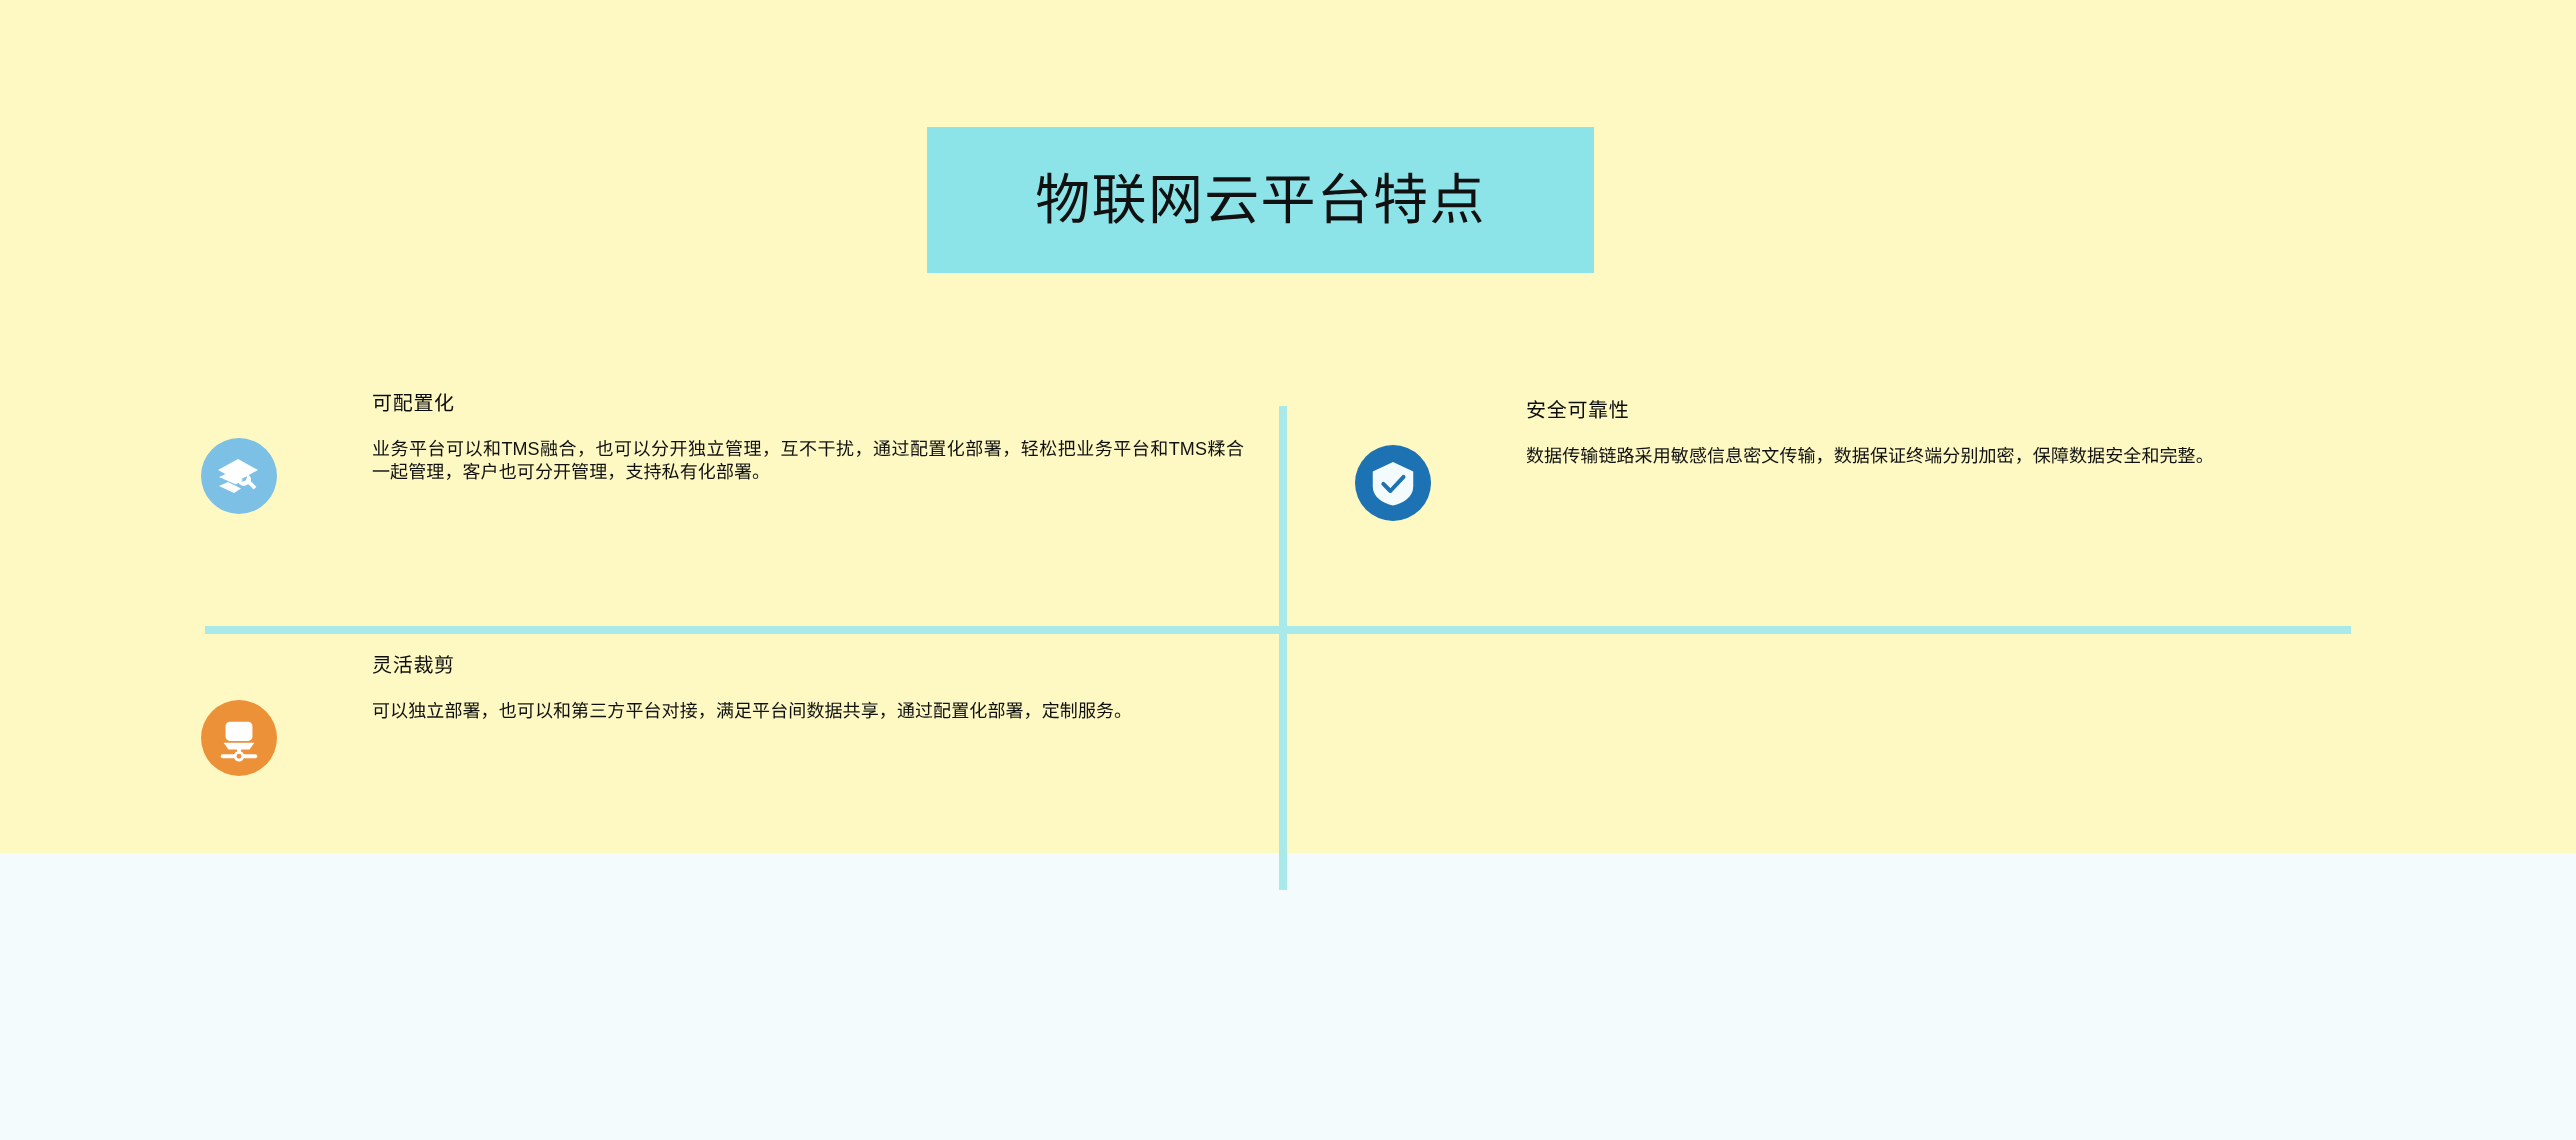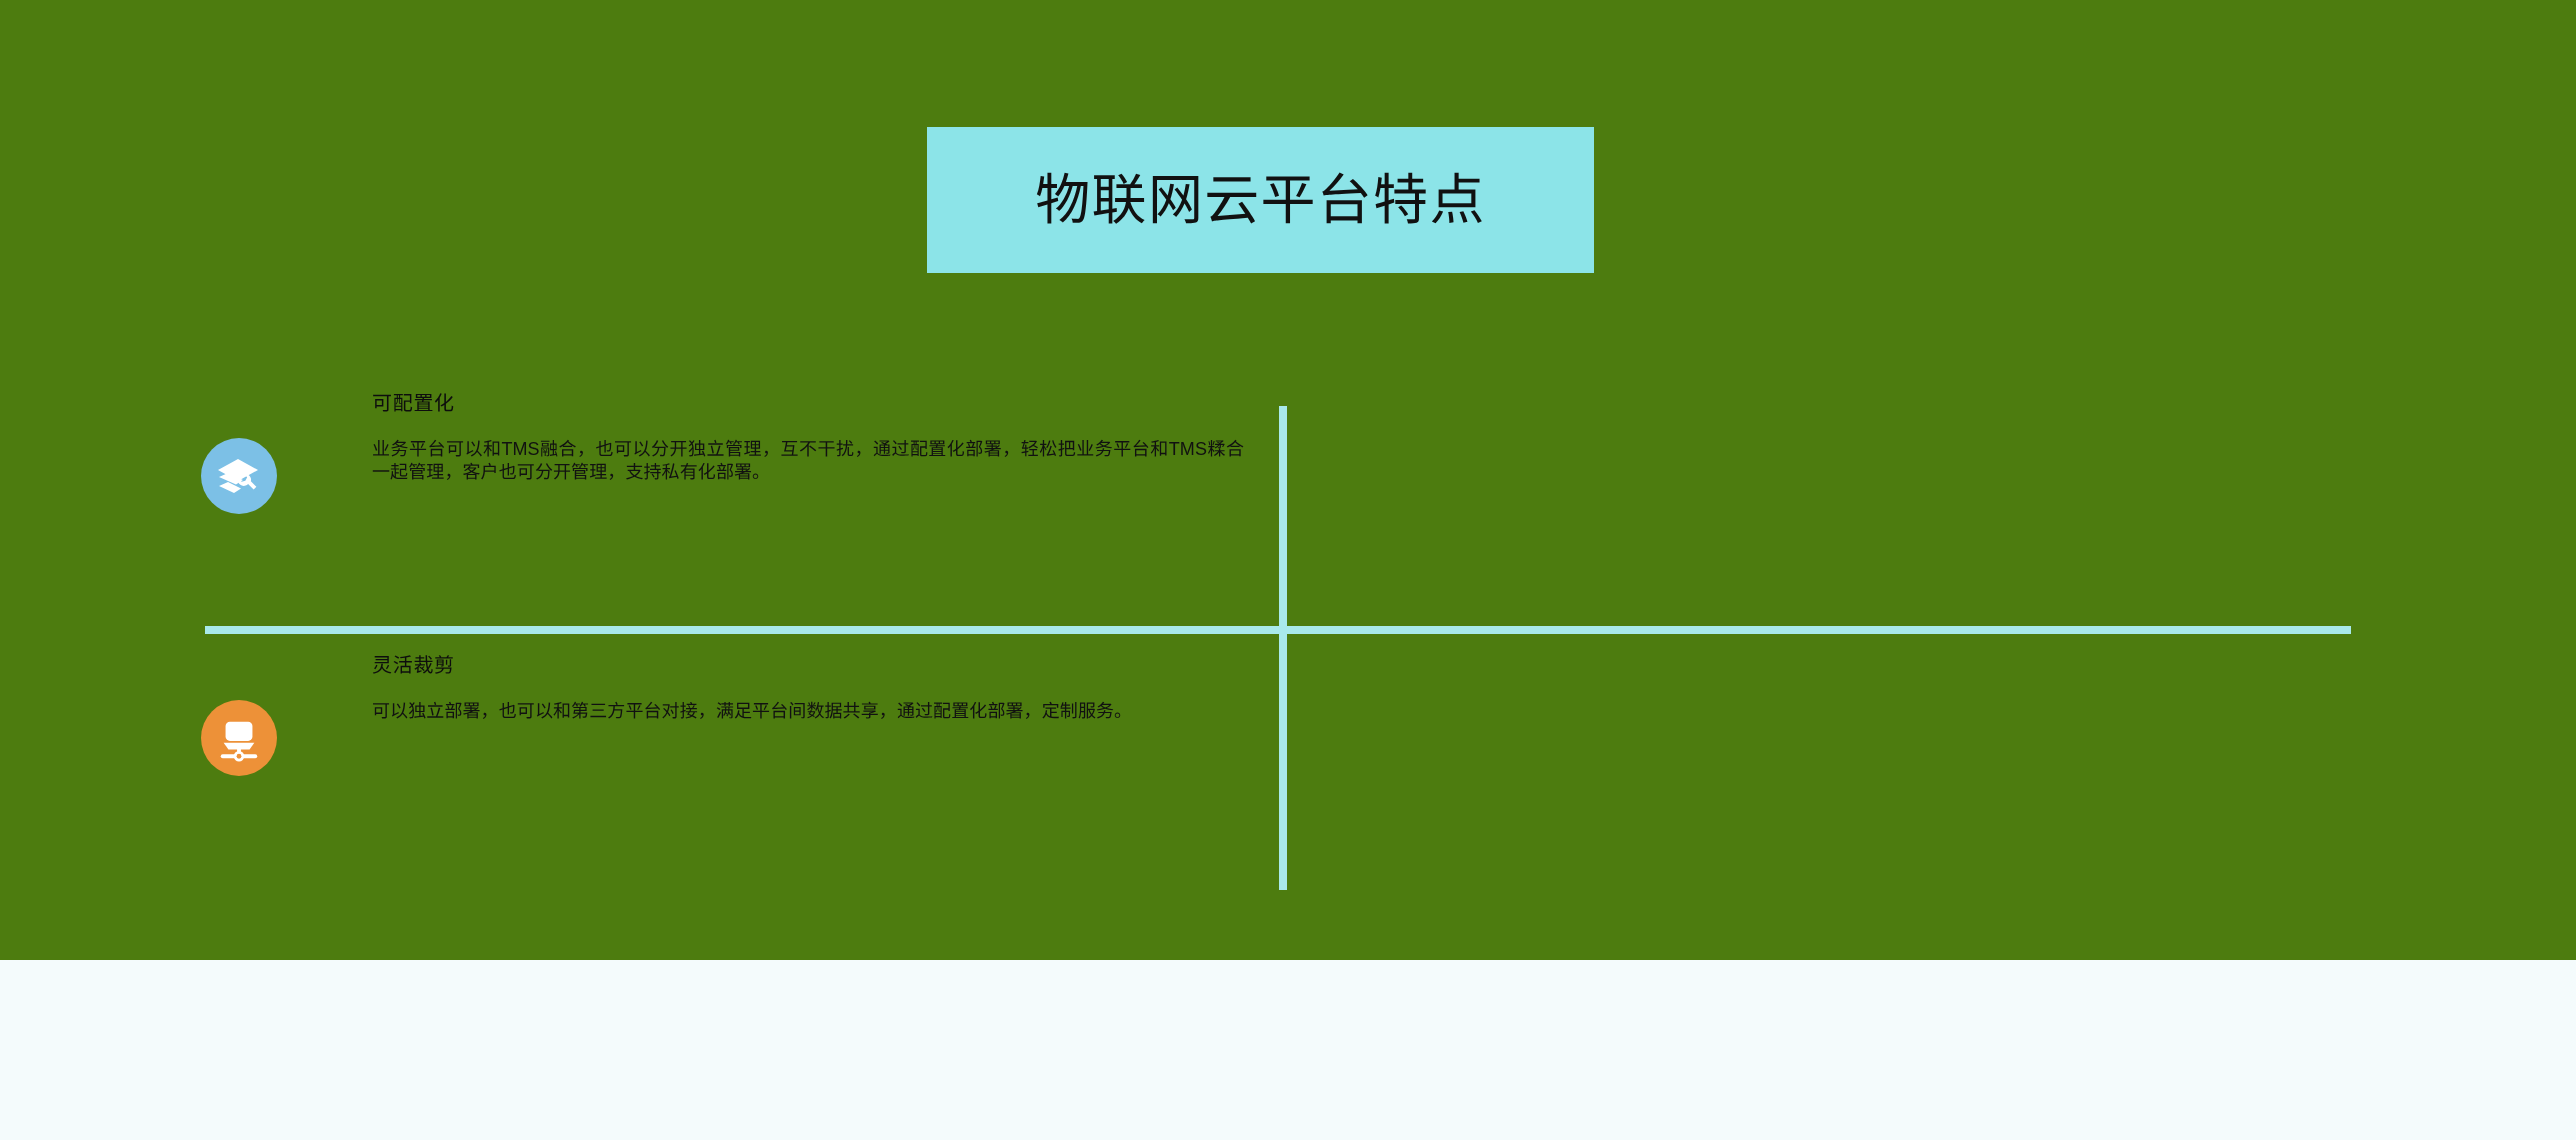--- a/index.html
+++ b/index.html
@@ -11,22 +11,22 @@
     width: 2576px;
     height: 1140px;
     background: #f4fbfc;
     font-family: "Liberation Sans", "DejaVu Sans", sans-serif;
     color: #111111;
     overflow: hidden;
   }
   .page {
     position: relative;
     width: 2576px;
-    height: 960px;
-    background: #4d7c0f;
+    height: 853px;
+    background: #fef9c3;
   }
 
   
   .title-banner {
     position: absolute;
     left: 927px;
     top: 127px;
     width: 667px;
     height: 146px;
     background: #8ce4e8;
@@ -138,20 +138,32 @@
           <path d="M10 52 L28 44 L58 58 L44 67 Z" fill="#ffffff"></path>
           <path d="M10 70 L28 62 L54 75 L40 84 Z" fill="#ffffff"></path>
           <path d="M76 52 a13 13 0 1 0 9 22 l12 12 6 -6 -12 -12 a13 13 0 0 0 -15 -16 l7 7 -4 8 -8 2 -7 -7 z" fill="#ffffff" transform="translate(-10,-2) scale(0.92)"></path>
           <circle cx="87" cy="81" r="3" fill="#7cc0e6"></circle>
         </svg>
       </div>
       <div class="cell-desc">业务平台可以和TMS融合，也可以分开独立管理，互不干扰，通过配置化部署，轻松把业务平台和TMS糅合一起管理，客户也可分开管理，支持私有化部署。</div>
     </div>
   </div>
 
+  <div class="cell cell-tr">
+    <div class="cell-heading">安全可靠性</div>
+    <div class="cell-body-row">
+      <div class="cell-icon" style="background:#1c72b2;">
+        <svg width="44" height="47" viewBox="0 0 100 106" aria-hidden="true">
+          <path d="M50 4 L96 26 L96 60 C96 84 74 98 50 103 C26 98 4 84 4 60 L4 26 Z" fill="#f4fbfc"></path>
+          <path d="M28 54 L44 70 L74 38" fill="none" stroke="#1c72b2" stroke-width="9" stroke-linecap="round" stroke-linejoin="round"></path>
+        </svg>
+      </div>
+      <div class="cell-desc">数据传输链路采用敏感信息密文传输，数据保证终端分别加密，保障数据安全和完整。</div>
+    </div>
+  </div>
 
   <div class="cell cell-bl">
     <div class="cell-heading">灵活裁剪</div>
     <div class="cell-body-row">
       <div class="cell-icon" style="background:#ed9138;">
         <svg width="48" height="48" viewBox="0 0 100 100" aria-hidden="true">
           <rect x="22" y="16" width="56" height="40" rx="9" fill="#ffffff"></rect>
           <path d="M18 60 H82 L72 74 H28 Z" fill="#ffffff"></path>
           <rect x="46" y="72" width="8" height="12" fill="#ffffff"></rect>
           <rect x="12" y="84" width="76" height="8" rx="4" fill="#ffffff"></rect>

